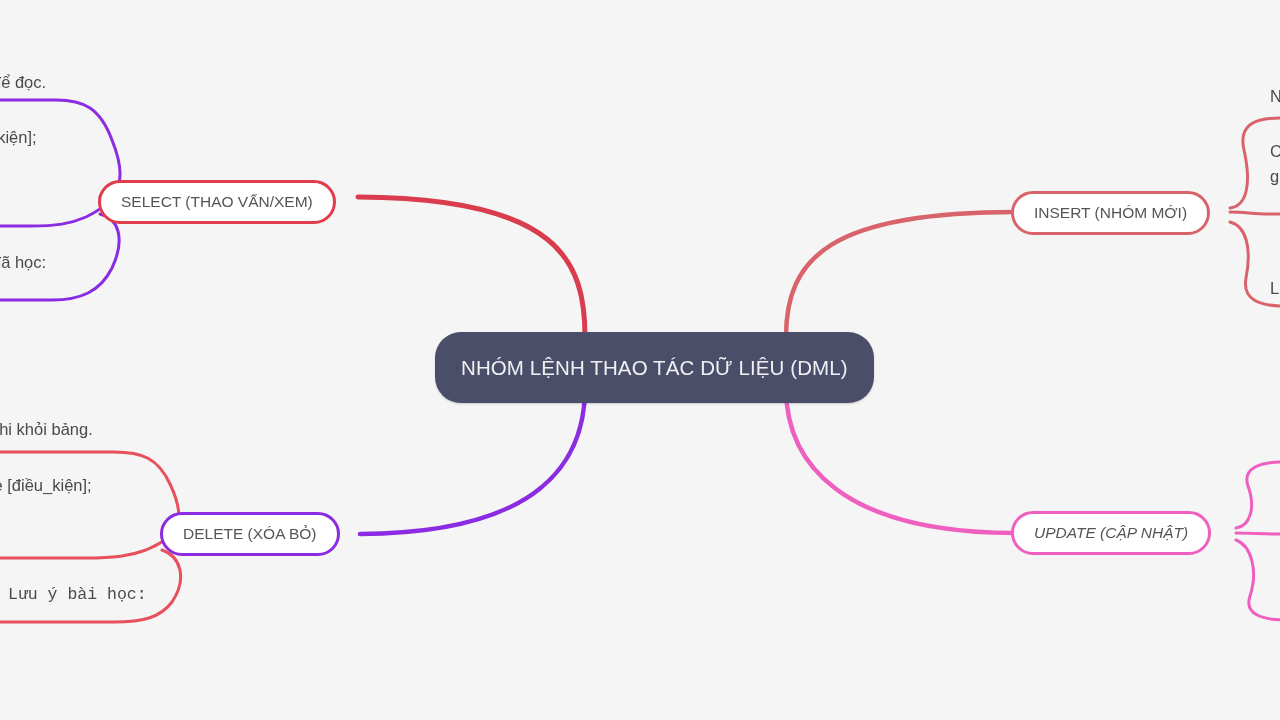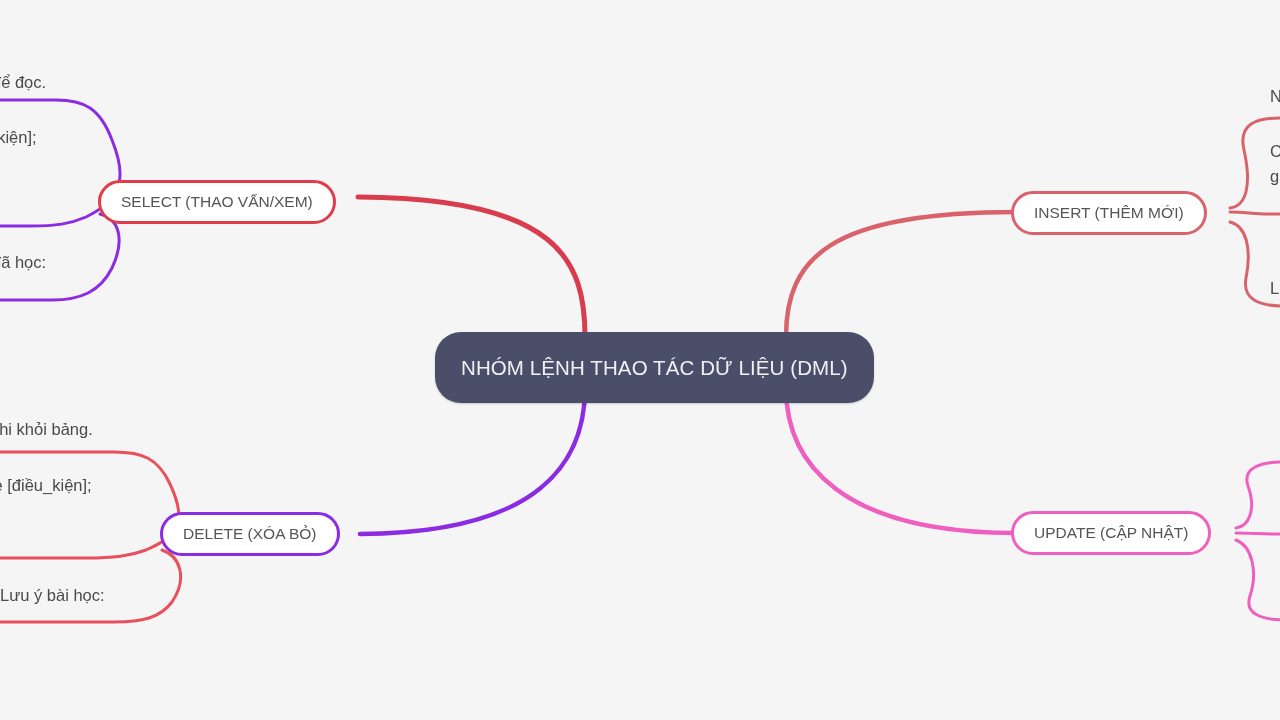--- a/index.html
+++ b/index.html
@@ -98,37 +98,37 @@
 
   <div class="node central-node" style="left:435px; top:332px;">
     <span>NHÓM LỆNH THAO TÁC DỮ LIỆU (DML)</span>
   </div>
 
   <div class="node branch-node" style="left:98px; top:180px; border-color:#e03c4a;">
     <span>SELECT (THAO VẤN/XEM)</span>
   </div>
 
   <div class="node branch-node" style="left:1011px; top:191px; border-color:#d9636b;">
-    <span>INSERT (THÊM MỚI)</span>
+    <span>INSERT (NHÓM MỚI)</span>
   </div>
 
   <div class="node branch-node" style="left:160px; top:512px; border-color:#8b2be2;">
     <span>DELETE (XÓA BỎ)</span>
   </div>
 
-  <div class="node branch-node" style="left:1011px; top:511px; border-color:#ee5fc0;">
+  <div class="node branch-node" style="left:1011px; top:511px; border-color:#ee5fc0;font-style:italic;">
     <span>UPDATE (CẬP NHẬT)</span>
   </div>
 
   <div class="leaf-label" style="left:-8px; top:72px;">để đọc.</div>
   <div class="leaf-label" style="left:-12px; top:127px;">_kiện];</div>
   <div class="leaf-label" style="left:-8px; top:252px;">đã học:</div>
 
   <div class="leaf-label" style="left:-10px; top:419px;">ghi khỏi bảng.</div>
   <div class="leaf-label" style="left:-12px; top:475px;">re [điều_kiện];</div>
-  <div class="leaf-label" style="left:0px; top:585px;">Lưu ý bài học:</div>
+  <div class="leaf-label" style="left:8px; top:585px;font-family:Liberation Mono, monospace;">Lưu ý bài học:</div>
 
   <div class="leaf-label" style="left:1270px; top:86px;">N</div>
   <div class="leaf-label" style="left:1270px; top:141px;">C</div>
   <div class="leaf-label" style="left:1270px; top:166px;">g</div>
   <div class="leaf-label" style="left:1270px; top:278px;">L</div>
 
 </div>
 
 </body></html>

